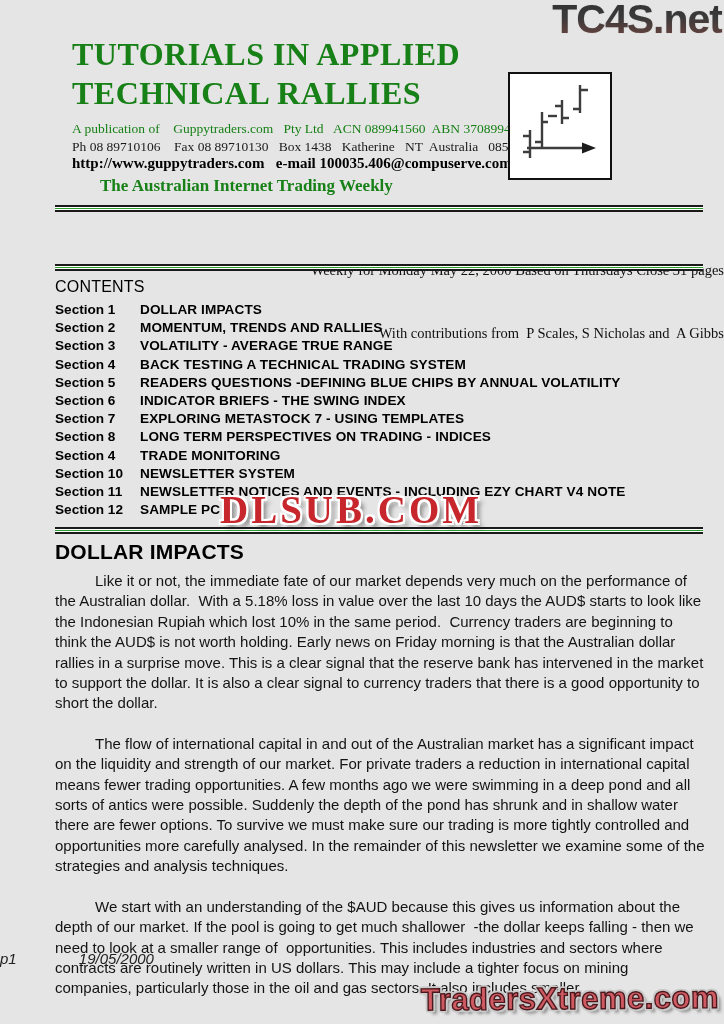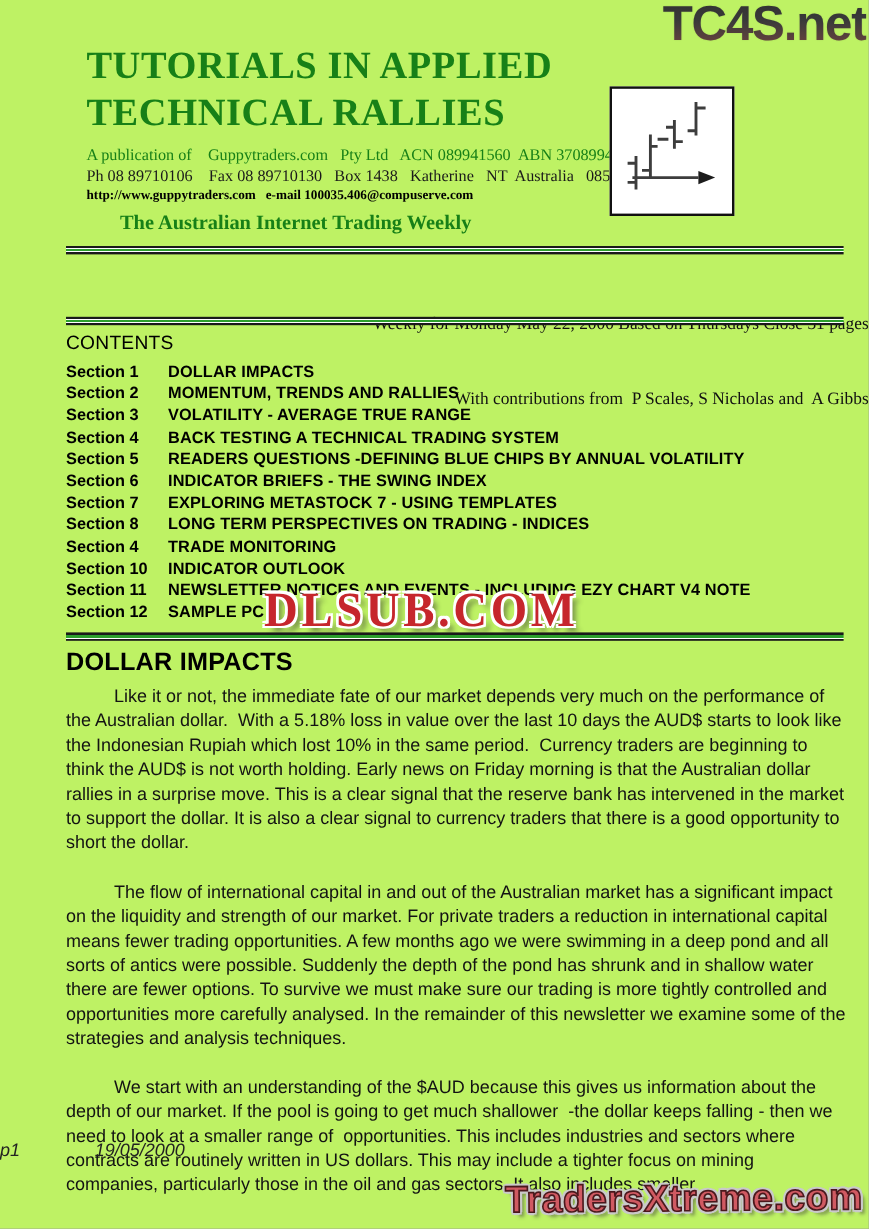--- a/index.html
+++ b/index.html
@@ -1,18 +1,18 @@
 <!DOCTYPE html>
 <html><head>
 <meta charset="utf-8">
 <style>
   html,body{margin:0;padding:0;background:#9a9a9a;}
   .page{
     position:relative;width:724px;height:1024px;margin:0 auto;
-    background:#bef264;overflow:hidden;
+    background:#e5e5e5;overflow:hidden;
     font-family:"Liberation Sans",sans-serif;color:#000;
   }
   
   .tc4s{
     position:absolute;top:-4px;right:2px;
     font-family:"Liberation Sans",sans-serif;
     font-weight:bold;font-size:41px;letter-spacing:-1px;
     background:linear-gradient(180deg,#2d2d2d 0%,#3a3a3a 45%,#6b443f 80%,#9b5a50 100%);
     -webkit-background-clip:text;background-clip:text;color:transparent;
     text-shadow:0 0 1px rgba(60,60,60,.25);
@@ -20,21 +20,21 @@
   
   .masthead{position:absolute;top:35px;left:72px;width:440px;}
   .mast-title{
     font-family:"Liberation Serif",serif;font-weight:bold;
     font-size:32px;line-height:39px;color:var(--green);letter-spacing:.5px;
     white-space:pre;
   }
   .pub-line{font-family:"Liberation Serif",serif;font-size:13.5px;line-height:17.5px;white-space:pre;}
   .pub-green{color:var(--green);margin-top:7px;}
   .pub-black{color:#1a1a1a;}
-  .pub-bold{font-weight:bold;font-size:11px;color:#000;}
+  .pub-bold{font-weight:bold;font-size:15px;color:#000;}
   .tagline{
     font-family:"Liberation Serif",serif;font-weight:bold;font-size:17px;
     color:var(--green);margin:3px 0 0 28px;white-space:pre;
   }
   
   .logobox{
     position:absolute;top:72px;left:508px;width:100px;height:104px;
     border:2px solid #111;background:#fff;
   }
   
@@ -172,21 +172,21 @@
       <div class="toc-row">
           <span class="toc-label">Section 8</span>
           <span class="toc-title">LONG TERM PERSPECTIVES ON TRADING - INDICES</span>
         </div>
       <div class="toc-row">
           <span class="toc-label">Section 4</span>
           <span class="toc-title">TRADE MONITORING</span>
         </div>
       <div class="toc-row">
           <span class="toc-label">Section 10</span>
-          <span class="toc-title">INDICATOR OUTLOOK</span>
+          <span class="toc-title">NEWSLETTER SYSTEM</span>
         </div>
       <div class="toc-row">
           <span class="toc-label">Section 11</span>
           <span class="toc-title">NEWSLETTER NOTICES AND EVENTS - INCLUDING EZY CHART V4 NOTE</span>
         </div>
       <div class="toc-row">
           <span class="toc-label">Section 12</span>
           <span class="toc-title">SAMPLE PC</span>
         </div>
     </div>

